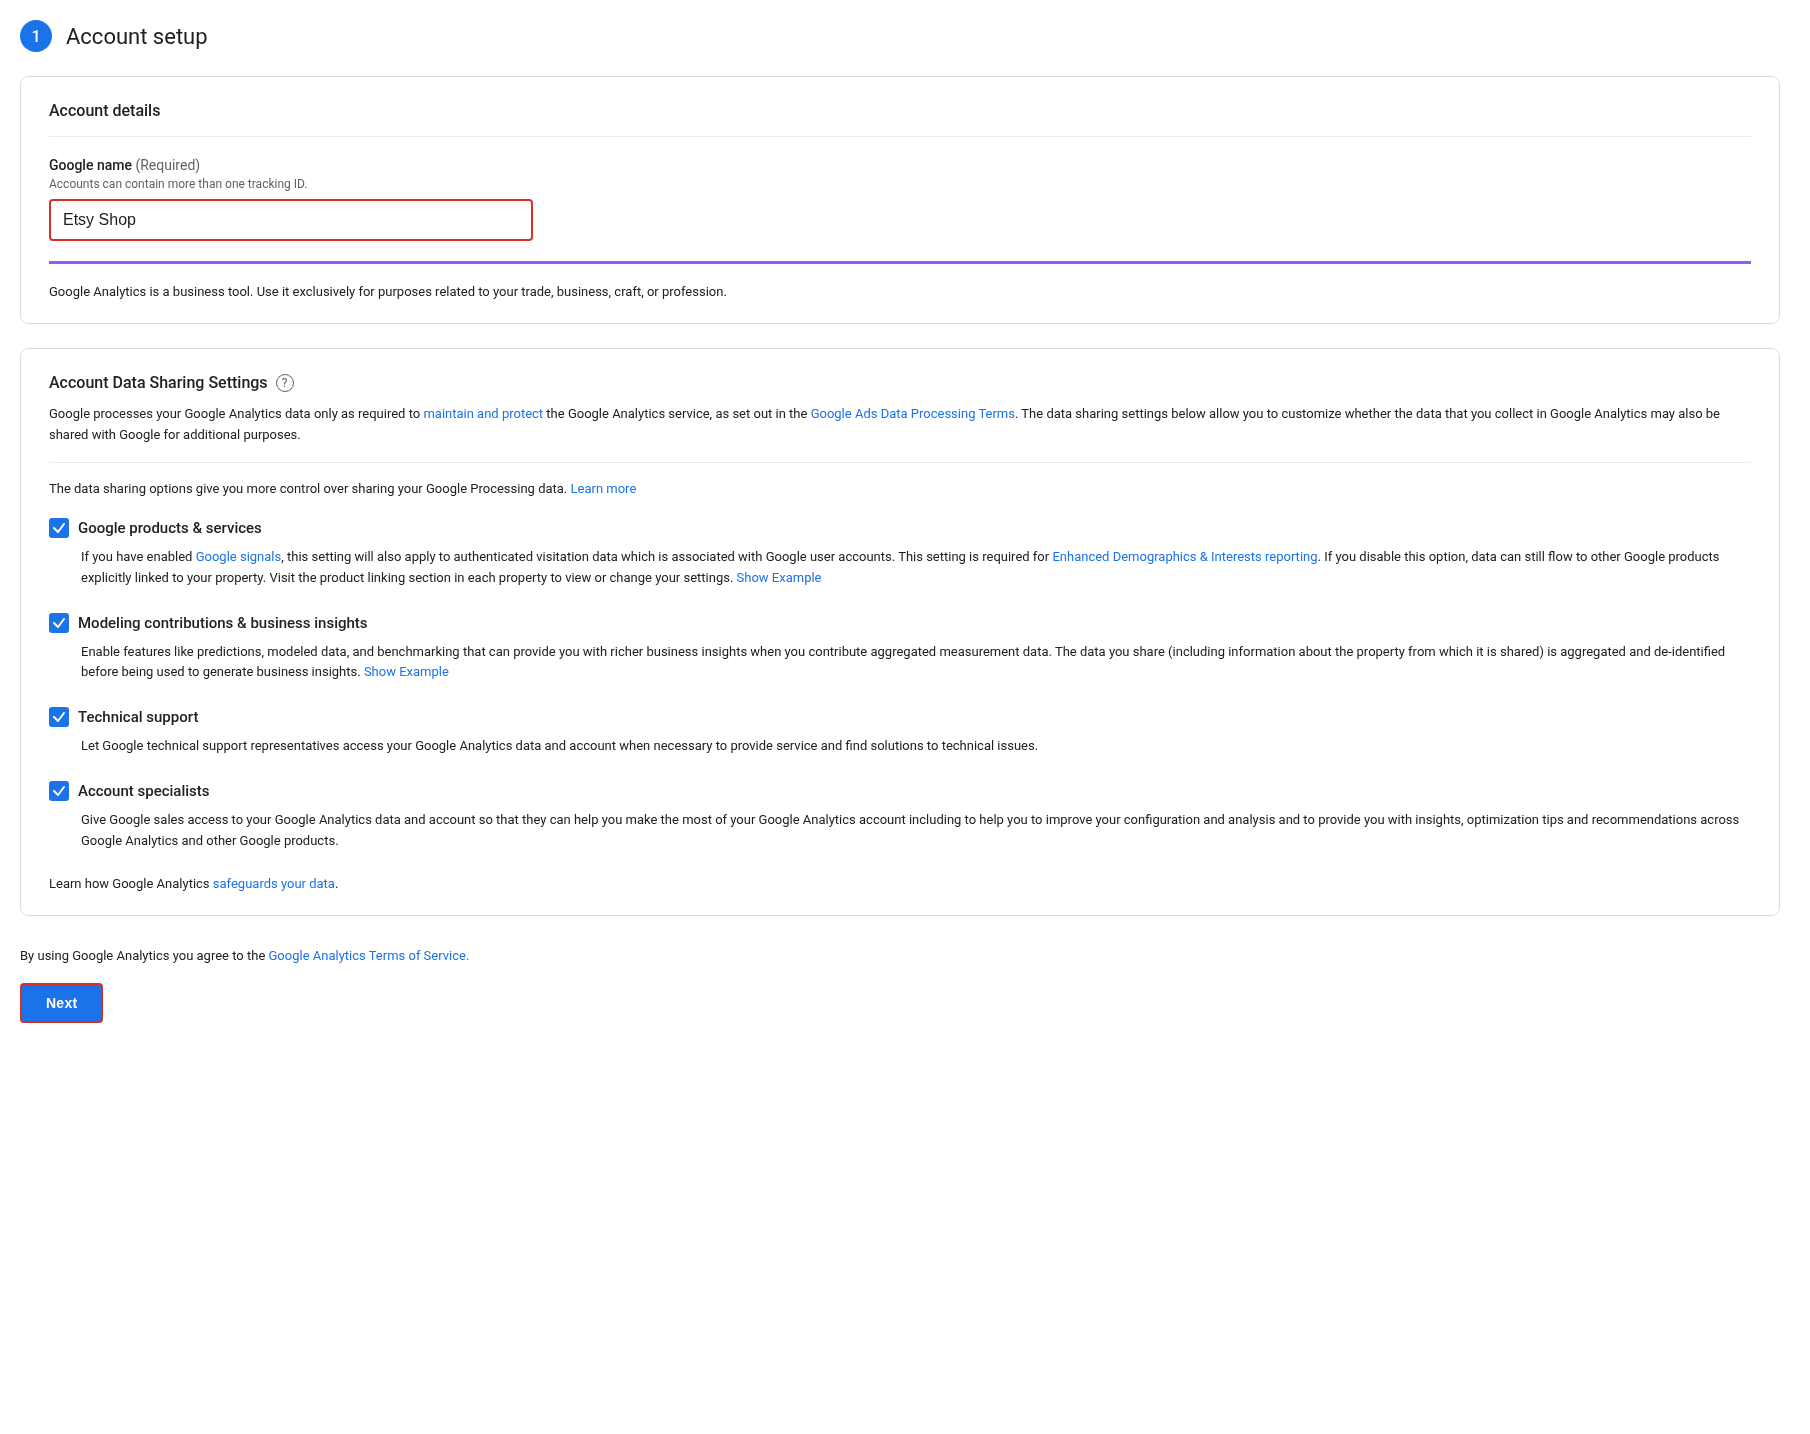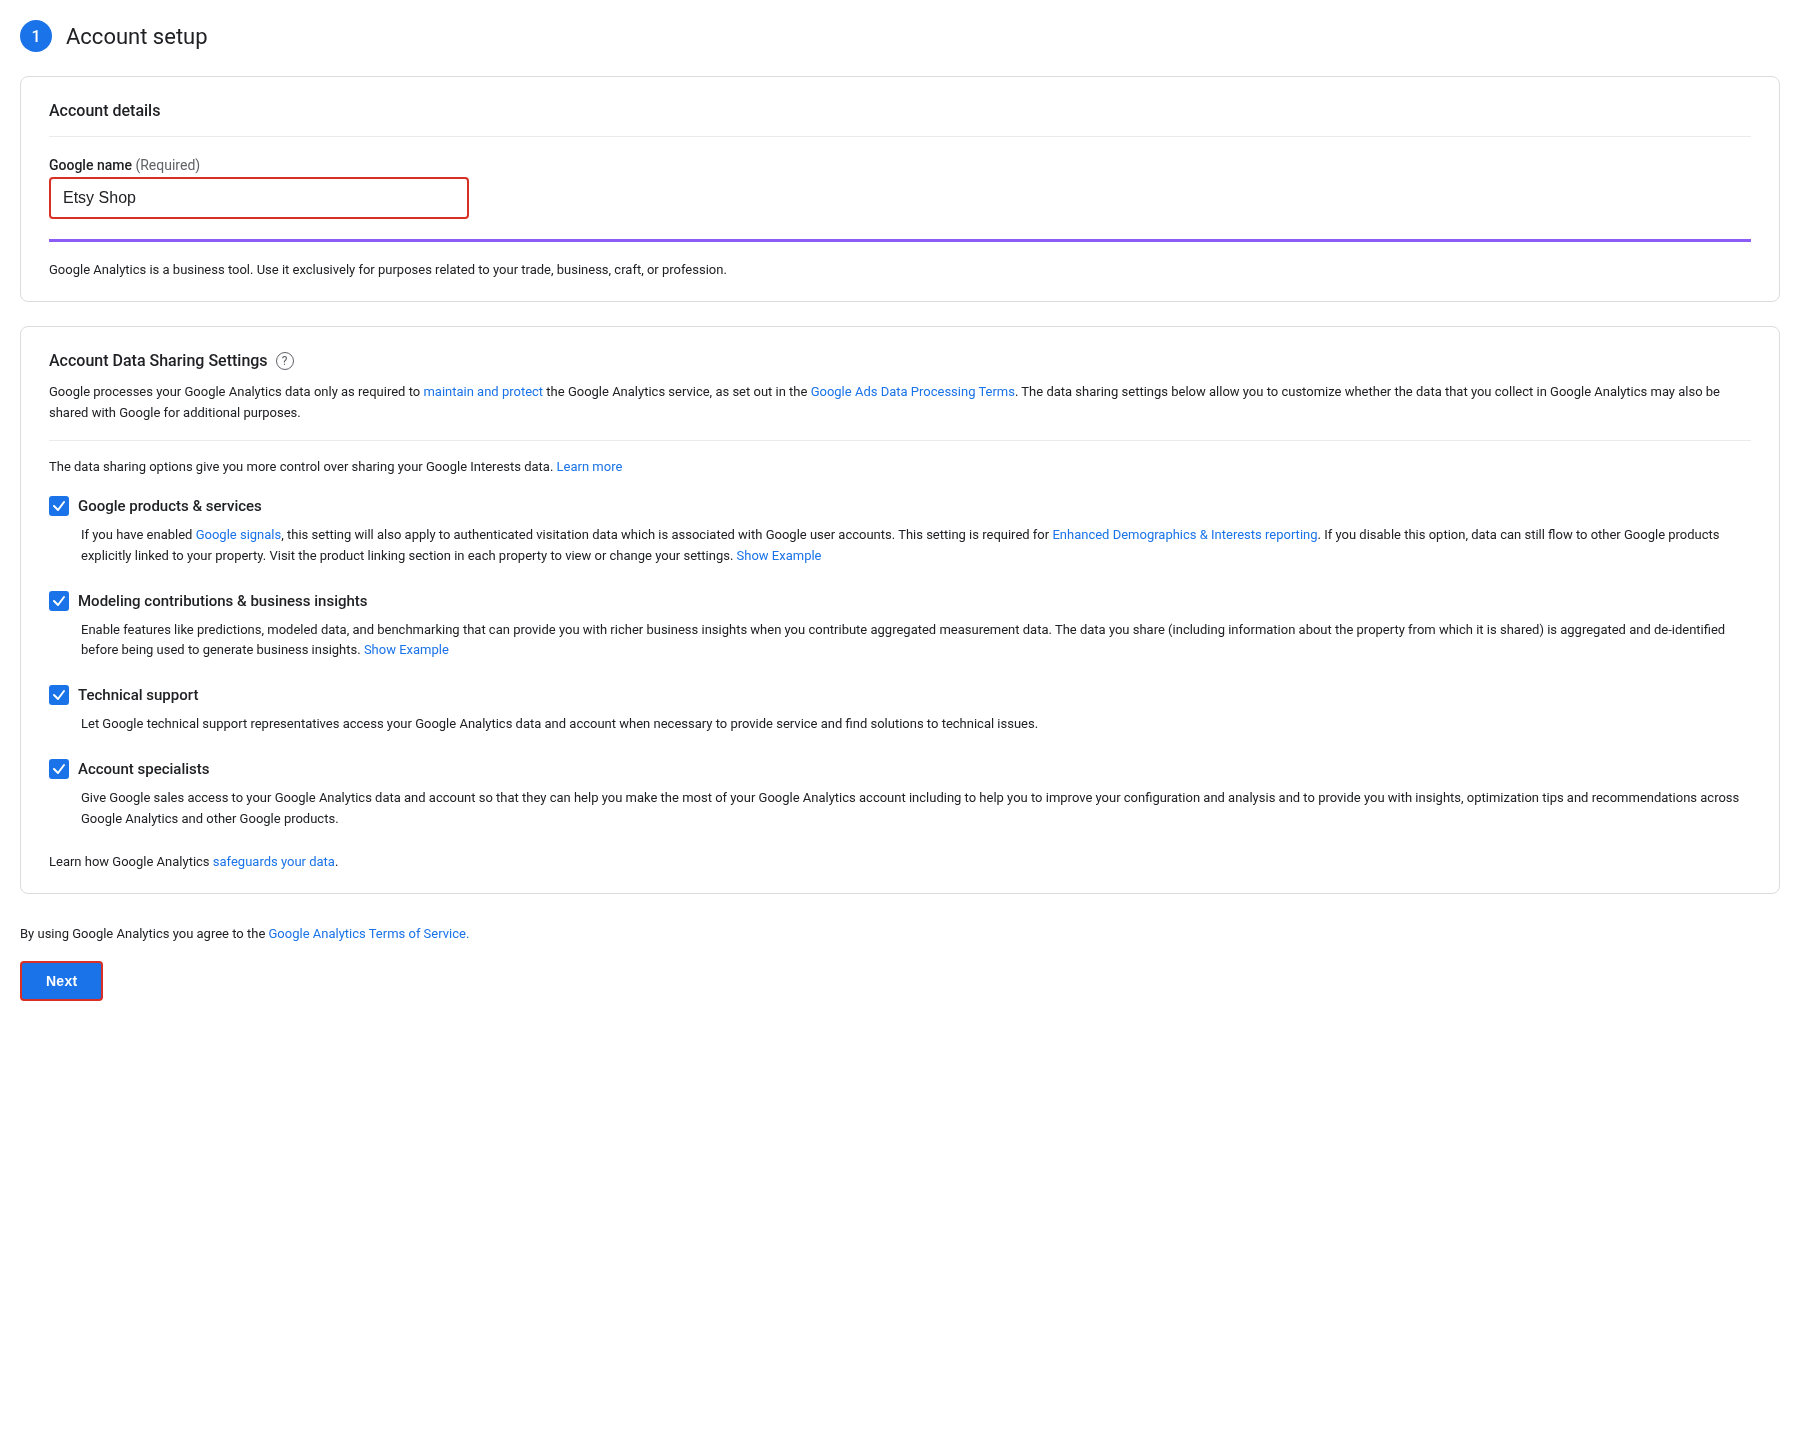--- a/index.html
+++ b/index.html
@@ -68,21 +68,21 @@
       font-weight: 400;
     }
 
     .field-hint {
       font-size: 12px;
       color: #5f6368;
       margin-bottom: 8px;
     }
 
     .text-input {
-      width: 420px;
+      width: 484px;
       padding: 10px 12px;
       border: 2px solid #d93025;
       border-radius: 4px;
       font-size: 16px;
       color: #202124;
       outline: none;
     }
 
     .business-note {
       font-size: 13px;
@@ -227,39 +227,40 @@
   <span class="page-title">Account setup</span>
 </div>
 
 <div class="card">
   <div class="card-title">Account details</div>
 
   <div class="field-label">
     <span>Google name</span>
     <span class="required">(Required)</span>
   </div>
+  <div class="field-hint">Accounts can contain more than one tracking ID.</div>
   <input class="text-input" type="text" value="Etsy Shop" style="">
 
   <div class="business-note">Google Analytics is a business tool. Use it exclusively for purposes related to your trade, business, craft, or profession.</div>
 </div>
 
 <div class="card">
   <div class="section-title-row">
     <span class="section-title">Account Data Sharing Settings</span>
     <div class="help-icon">?</div>
   </div>
 
   <div class="intro-text">
     <span>Google processes your Google Analytics data only as required to </span><a href="#">maintain and protect</a><span> the Google Analytics service, as set out in the </span><a href="#">Google Ads Data Processing Terms</a><span>. The data sharing settings below allow you to customize whether the data that you collect in Google Analytics may also be shared with Google for additional purposes.</span>
   </div>
 
   <hr class="divider">
 
   <div class="sharing-note">
-    <span>The data sharing options give you more control over sharing your Google Interests data. </span><a href="#">Learn more</a>
+    <span>The data sharing options give you more control over sharing your Google Processing data. </span><a href="#">Learn more</a>
   </div>
 
   <div class="checkbox-item">
     <div class="checkbox-row">
       <div class="custom-checkbox">
         <svg viewBox="0 0 14 14" fill="none" xmlns="http://www.w3.org/2000/svg">
           <polyline points="2,7 6,11 12,3" stroke="white" stroke-width="2" stroke-linecap="round" stroke-linejoin="round"></polyline>
         </svg>
       </div>
       <span class="checkbox-label">Google products &amp; services</span>

